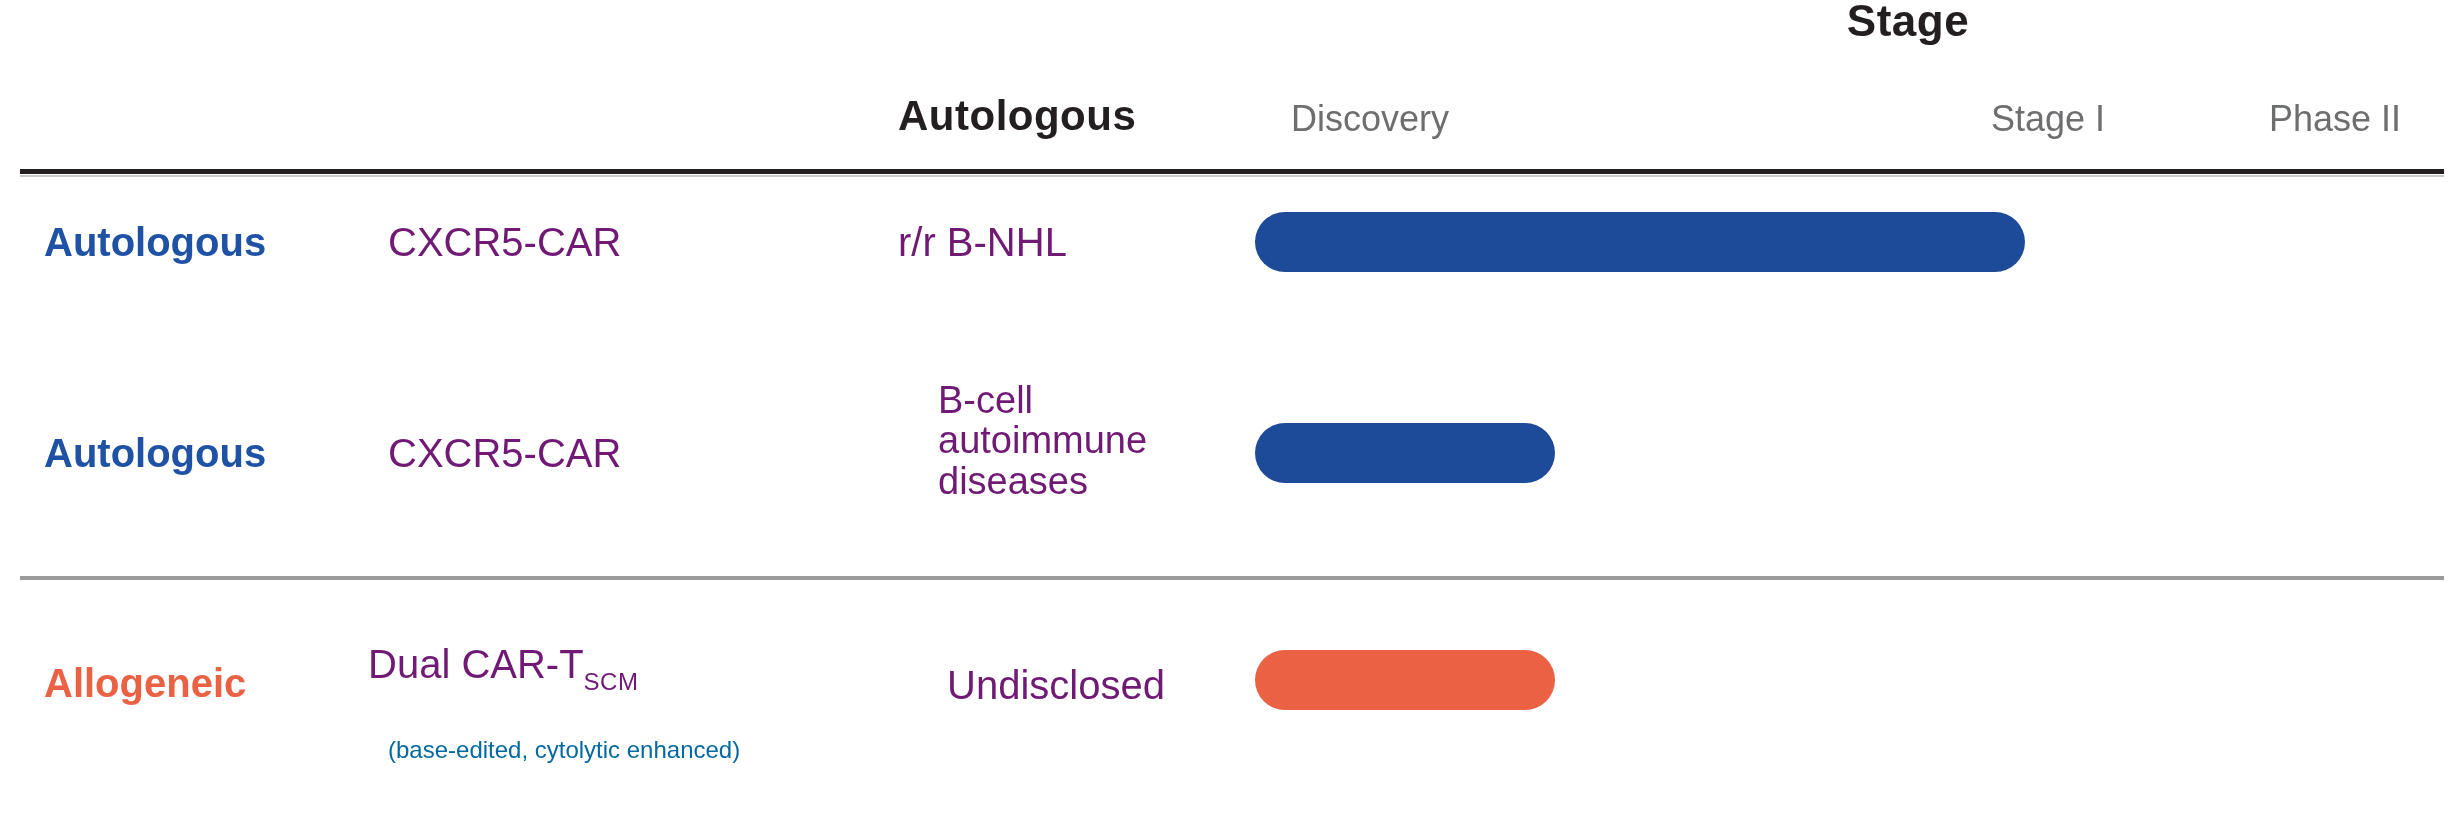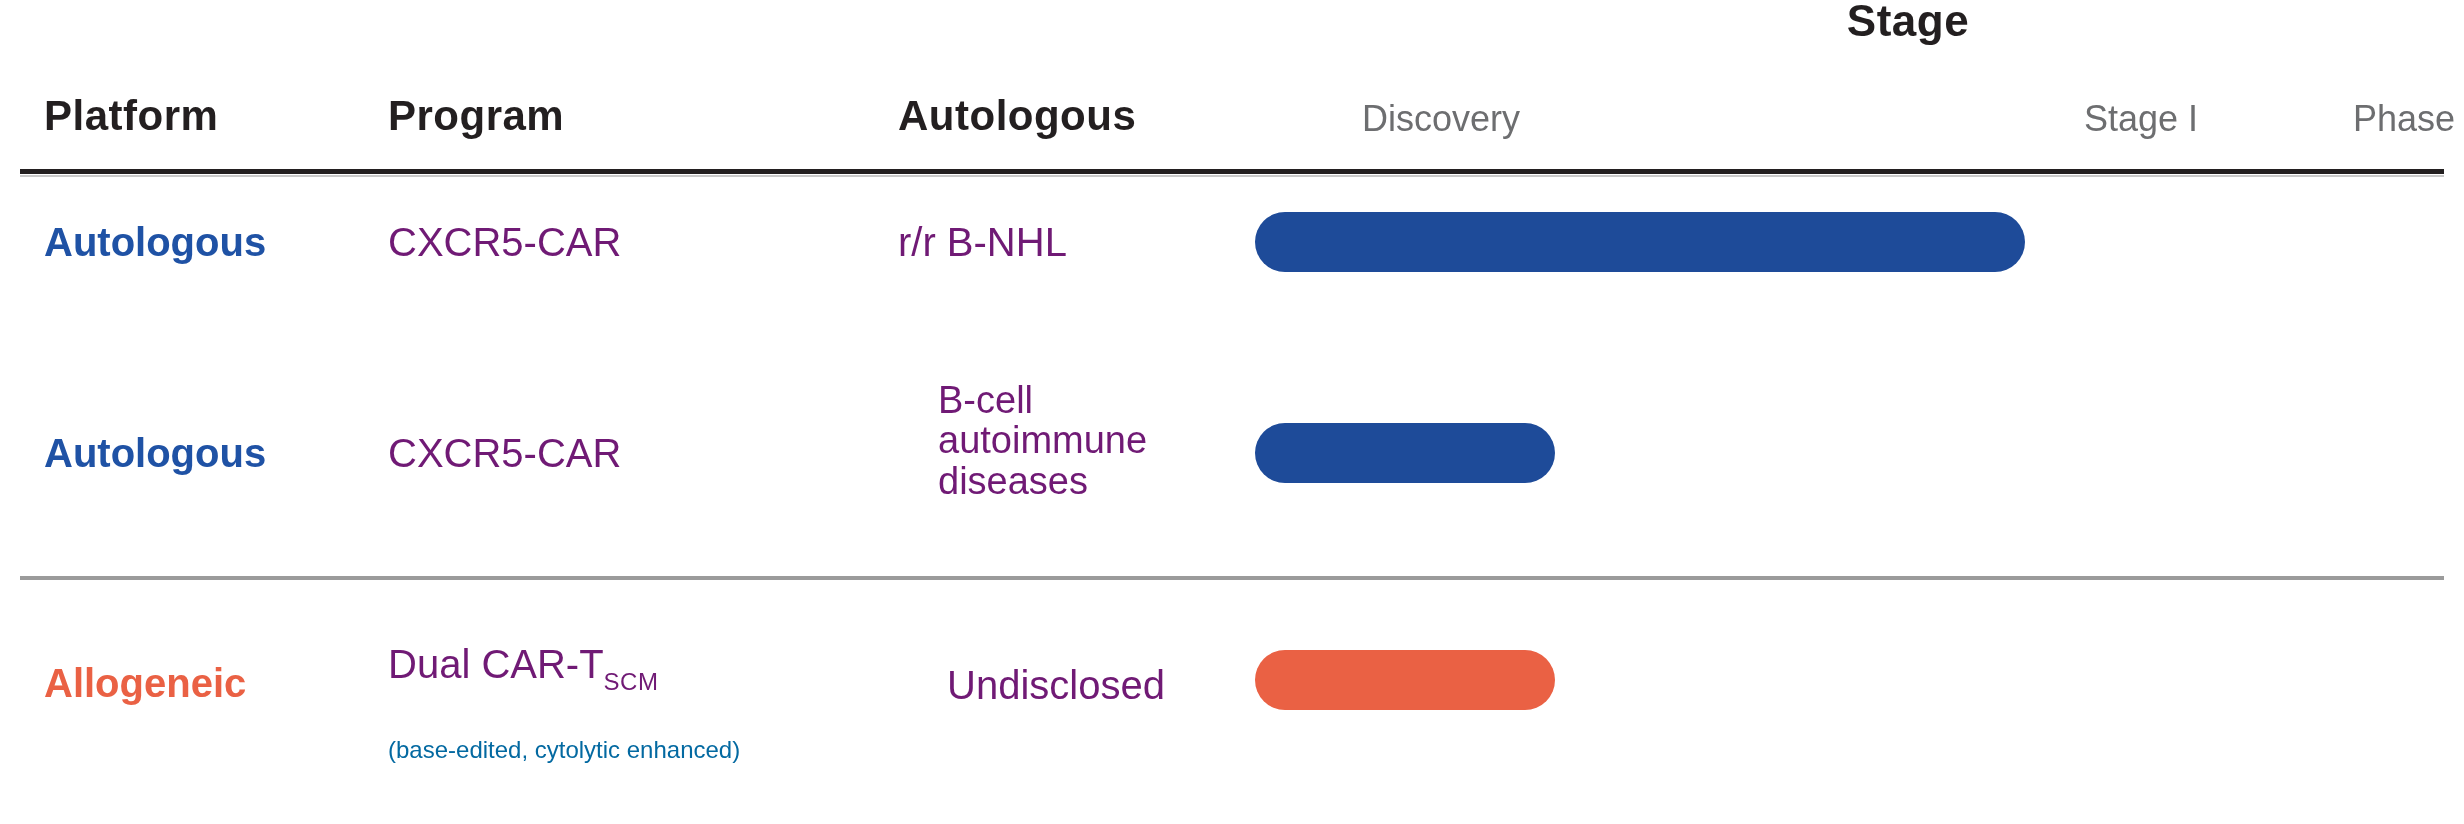--- a/index.html
+++ b/index.html
@@ -28,21 +28,21 @@
     width: 300px;
     text-align: center;
     font-size: 44px;
     font-weight: 700;
     letter-spacing: 0.5px;
   }
   .stage-sub {
     position: absolute;
     top: 98px;
     width: 300px;
-    text-align: right;
+    text-align: center;
     font-size: 36px;
     font-weight: 400;
     color: #6d6e70;
     white-space: nowrap;
   }
   .rule-dark {
     position: absolute;
     top: 169px; left: 20px;
     width: 2424px; height: 5px;
     background: #231f20;
@@ -94,22 +94,20 @@
   .bar-2 { left: 1255px; top: 423px; width: 300px; }
   .bar-3 { left: 1255px; top: 650px; width: 300px; }
 </style>
 </head>
 <body>
 
 <div class="canvas">
 
   <div class="stage-title">Stage</div>
 
-  <div class="col-hdr" style="left:44px">Platform</div>
-  <div class="col-hdr" style="left:388px">Program</div>
   <div class="col-hdr" style="left:898px">Autologous</div>
 
   <div class="stage-sub" style="left:1220px">Discovery</div>
   <div class="stage-sub" style="left:1898px">Stage I</div>
   <div class="stage-sub" style="left:2185px">Phase II</div>
 
   <div class="rule-dark"></div>
   <div class="rule-dark-shadow"></div>
 
   <div class="cell platform-cell" style="left: 44px; top: 220px; color: rgb(31, 82, 165);">Autologous</div>
@@ -118,20 +116,20 @@
   <div class="bar bar-1" style="background: rgb(30, 75, 153);"></div>
 
   <div class="cell platform-cell" style="left: 44px; top: 431px; color: rgb(31, 82, 165);">Autologous</div>
   <div class="cell" style="left:388px; top:431px">CXCR5-CAR</div>
   <div class="cell wrap indication-multiline" style="left:898px; top:380px">B-cell autoimmune diseases</div>
   <div class="bar bar-2" style="background: rgb(30, 75, 153);"></div>
 
   <div class="row-divider"></div>
 
   <div class="cell platform-cell" style="left: 44px; top: 661px; color: rgb(234, 97, 68);">Allogeneic</div>
-  <div class="cell" style="left:388px; top:642px">
+  <div class="cell" style="left:368px; top:642px">
     <span>Dual CAR-T</span><span class="subscript">SCM</span>
   </div>
   <div class="program-note" style="left:388px; top:708px">(base-edited, cytolytic enhanced)</div>
   <div class="cell" style="left:947px; top:663px">Undisclosed</div>
   <div class="bar bar-3" style="background: rgb(234, 97, 68);"></div>
 
 </div>
 
 </body></html>

